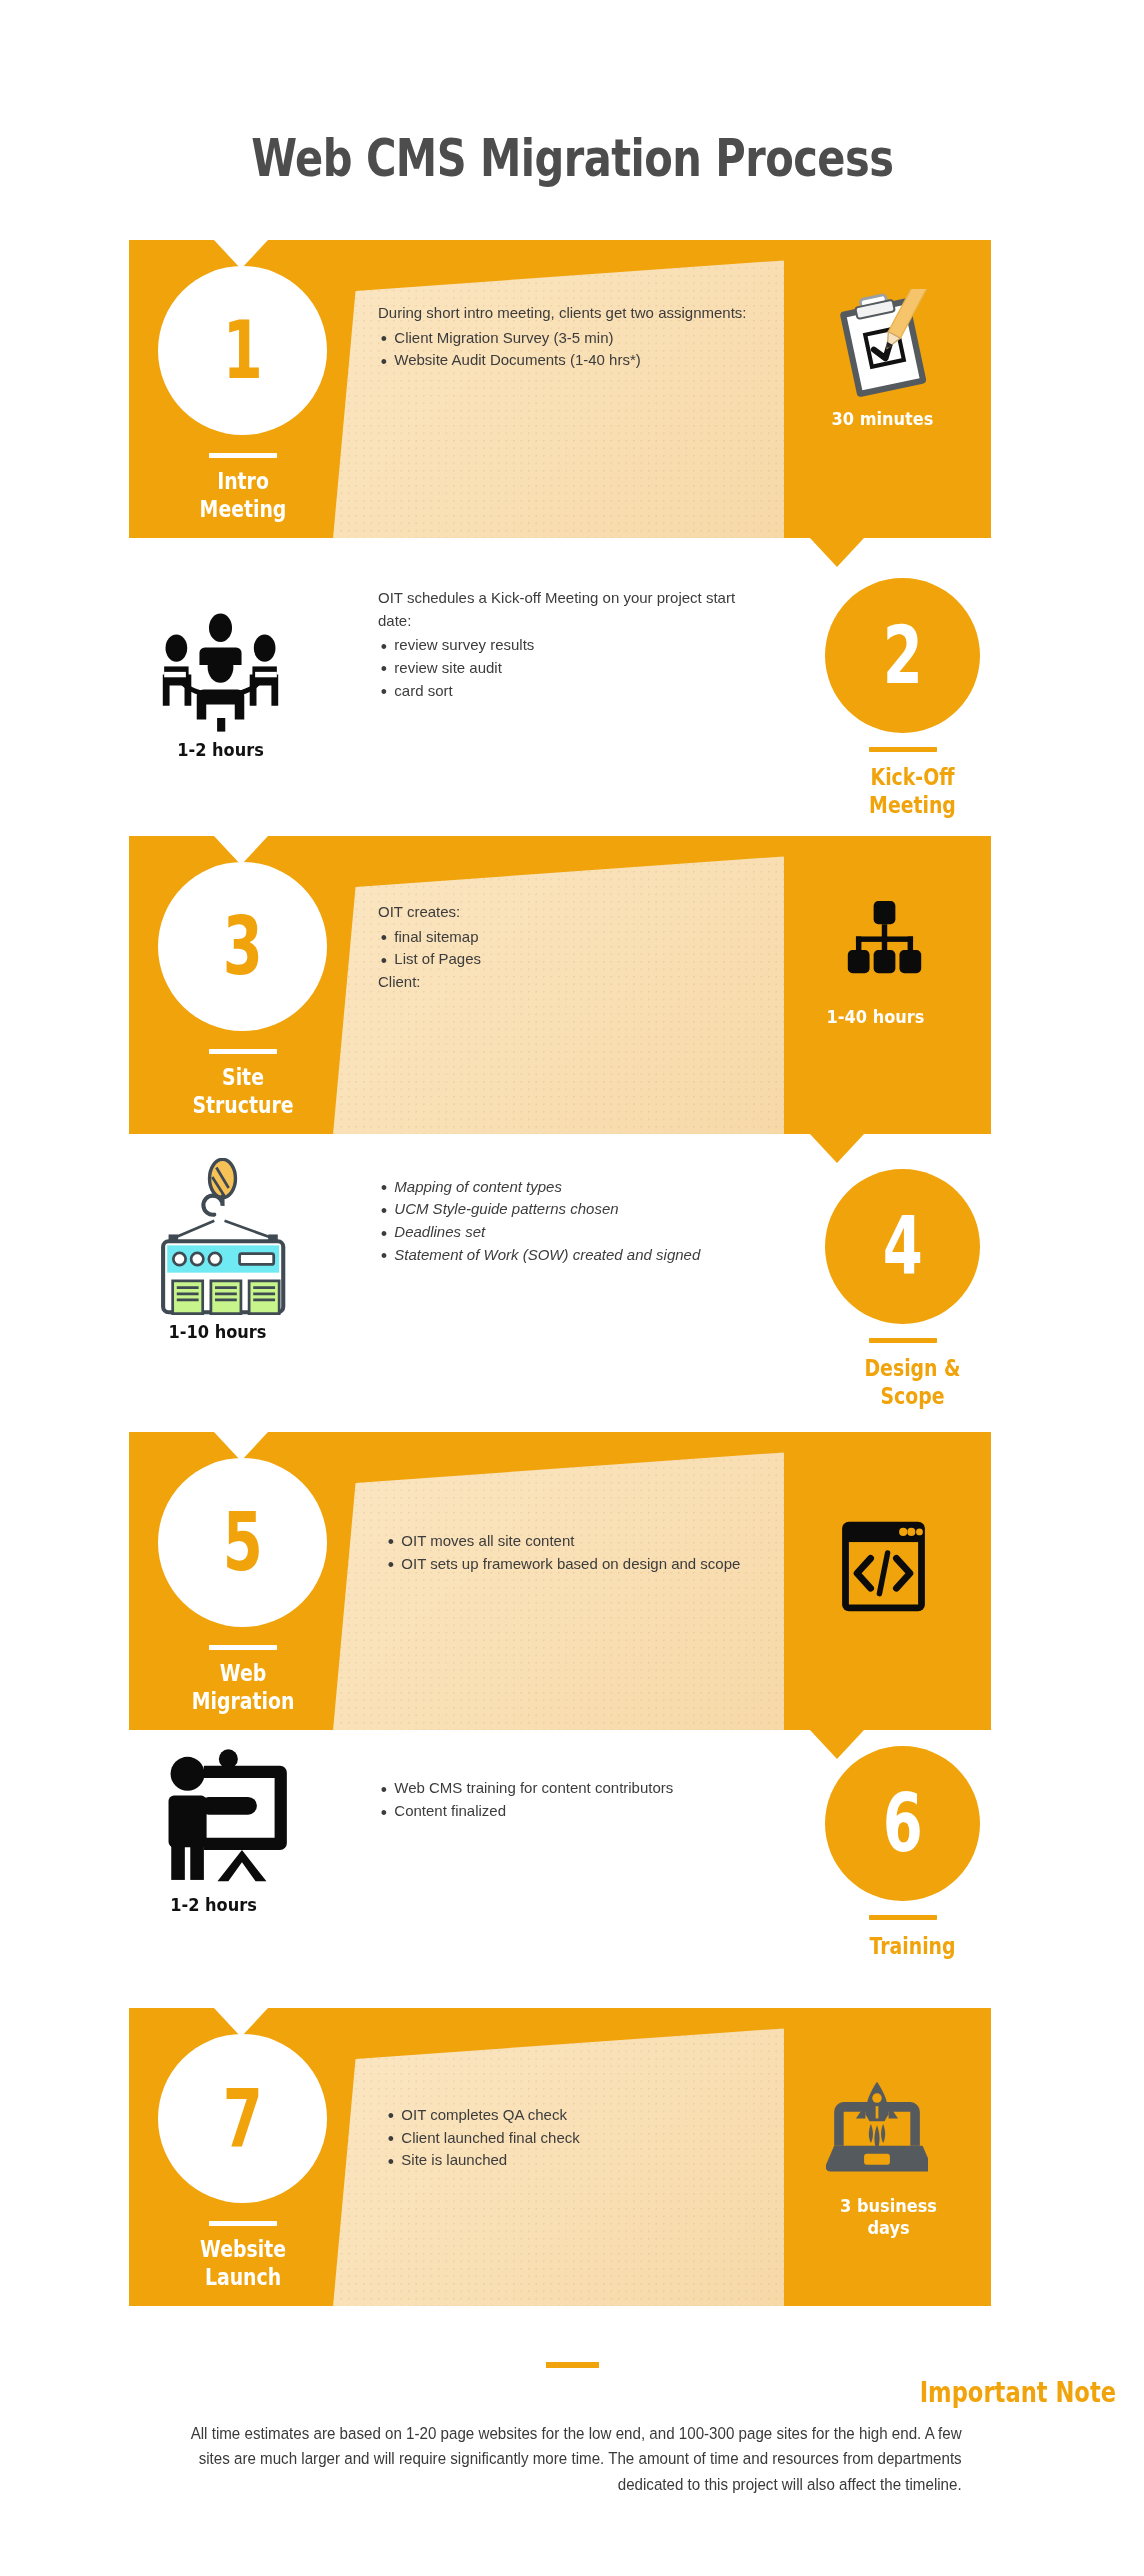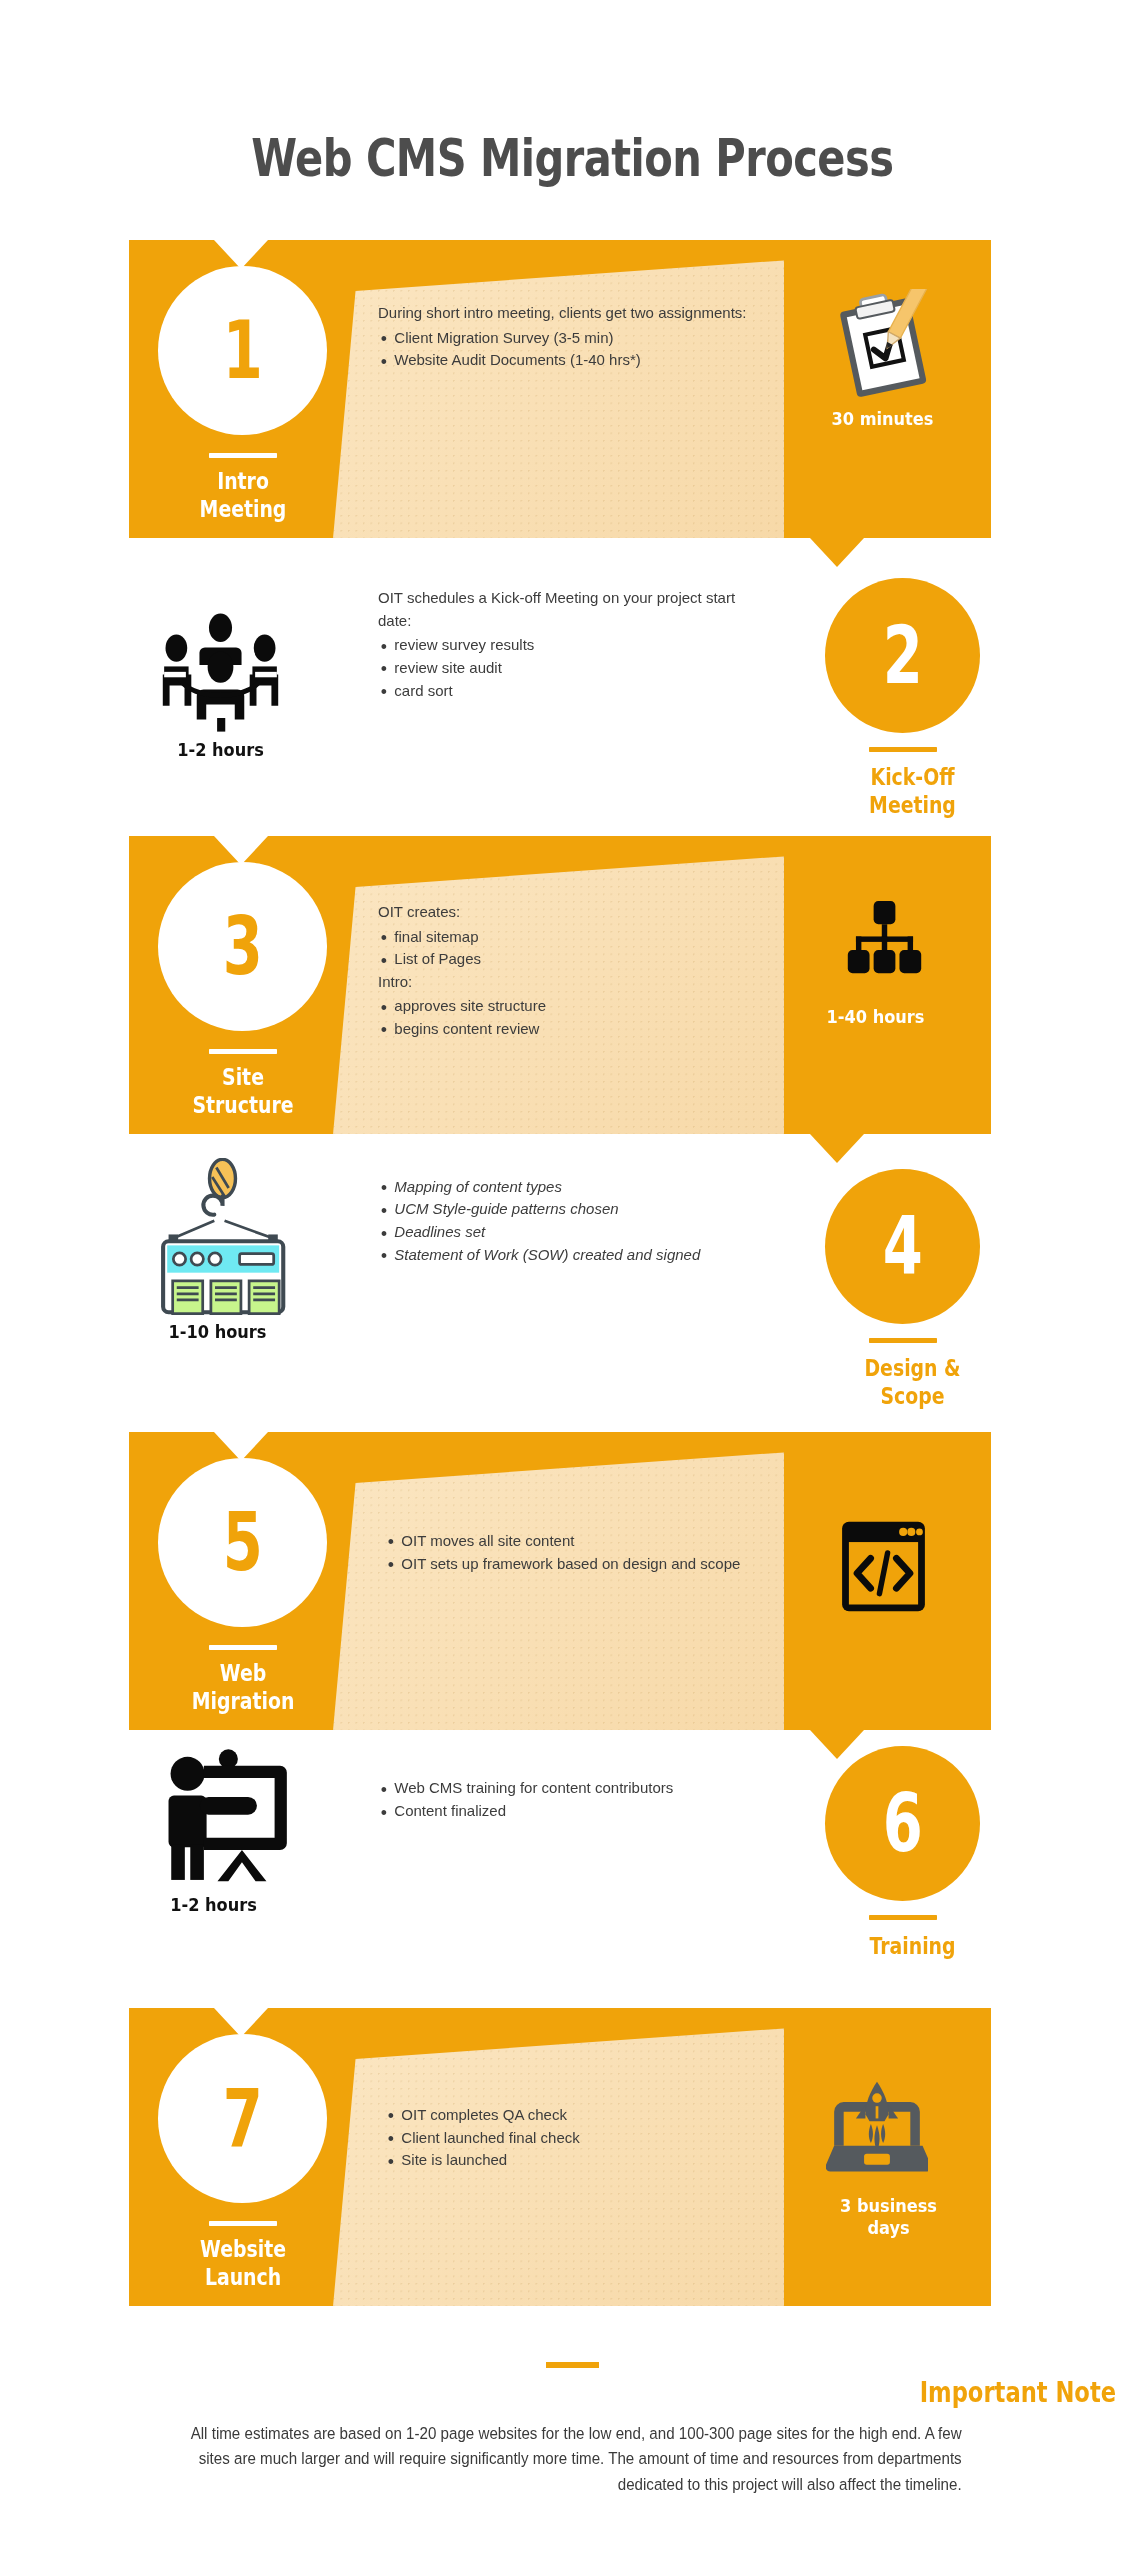--- a/index.html
+++ b/index.html
@@ -215,25 +215,21 @@
 <div class="row" style="top:836px; height:298px;">
   <div class="panel-odd">
     <div class="notch-top" style="left:85px;"></div>
     <div class="cream odd" style="left:204px; top:20.4px; width:451px; height:278px;">
       <div class="bodytext" style="left:45px; top:45px; width:381px;">
         <span class="lead">OIT creates:</span>
         <ul>
           <li>final sitemap</li>
           <li>List of Pages</li>
         </ul>
-        <span class="lead">Intro:</span>
-        <ul>
-          <li>approves site structure</li>
-          <li>begins content review</li>
-        </ul>
+        <span class="lead">Client:</span>
       </div>
     </div>
 
     <div class="circ white" style="left:29px; top:26px; width:169px; height:169px;">
       <span class="circ-num num-orange">3</span>
     </div>
     <div class="rule white" style="left:80px; top:213px; width:68px;"></div>
     <div class="steplabel lbl-white" style="left:15px; top:227px; width:198px;">
       <div>Site</div>
       <div>Structure</div>

